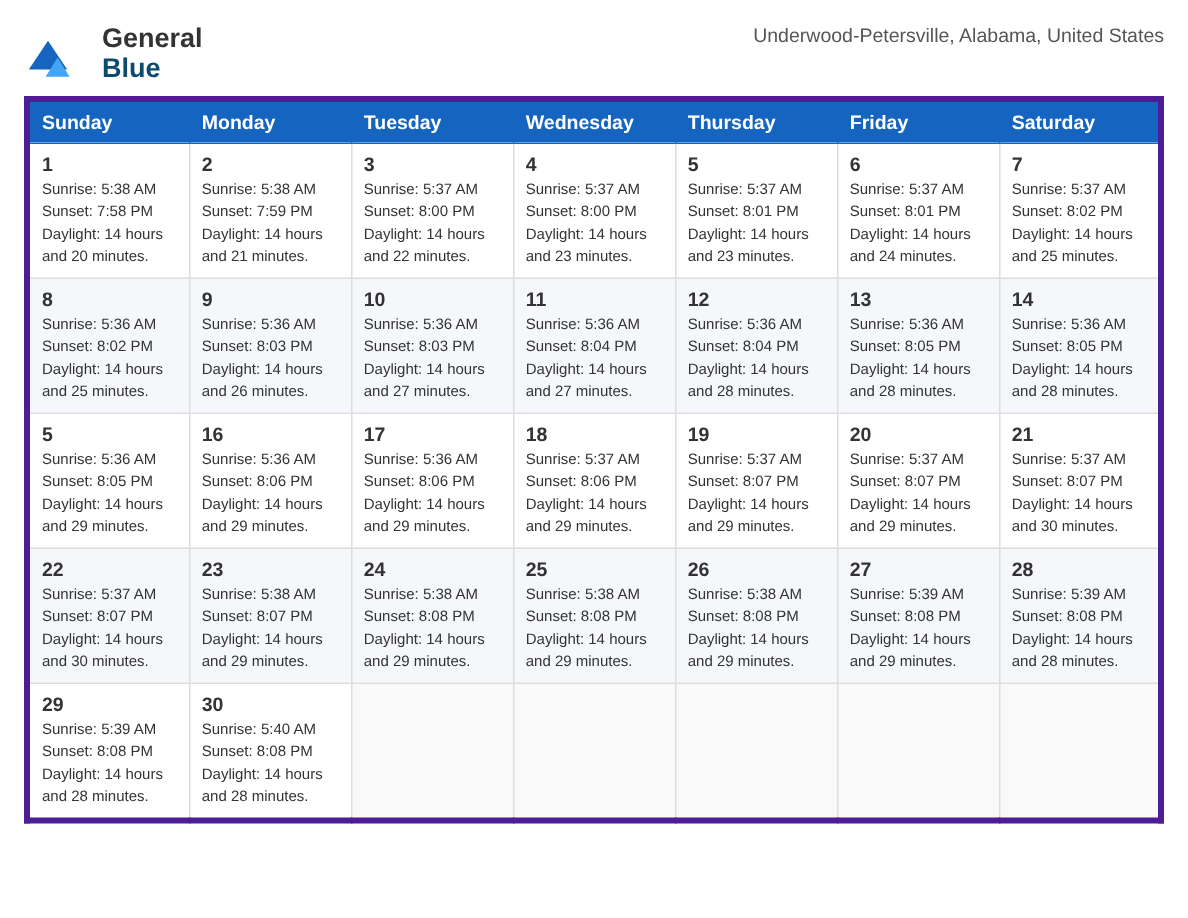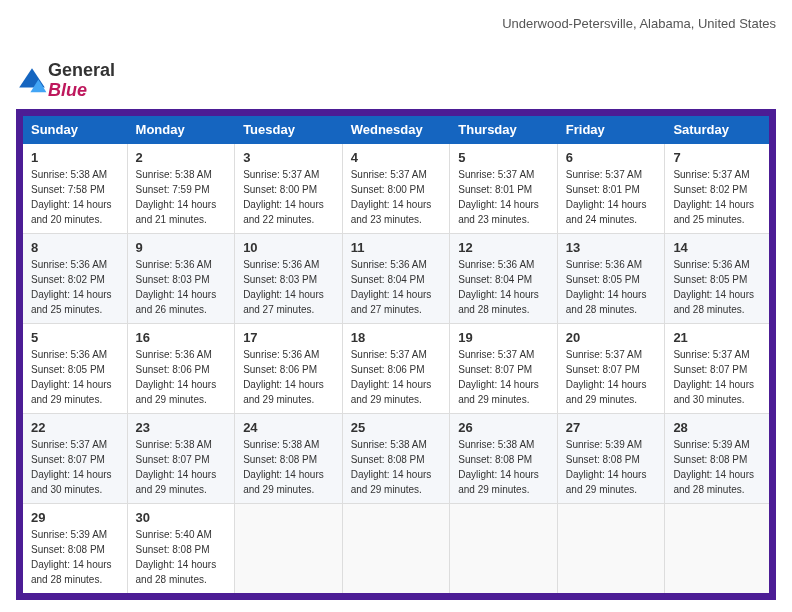--- a/index.html
+++ b/index.html
@@ -11,52 +11,51 @@
       padding: 16px;
     }
     .header {
       display: flex;
       justify-content: space-between;
       align-items: flex-start;
       margin-bottom: 8px;
     }
     .logo {
       display: flex;
-      align-items: center;
-      gap: 0;
-      margin-top: 45px;
+      align-items: flex-end;
+      gap: 20px;
     }
     .logo-text {
       font-size: 18px;
       font-weight: bold;
       line-height: 1.1;
     }
     .logo-general { color: #333; }
-    .logo-blue { color: #be185d; font-style: italic; }
+    .logo-blue { color: #0c4a6e; }
     .logo-icon {
       width: 32px;
       height: 32px;
     }
     .title-block {
       text-align: right;
     }
     .month-title {
       font-size: 32px;
       font-weight: bold;
       color: #333;
     }
     .location-title {
       font-size: 13px;
       color: #555;
       text-align: right;
     }
     .calendar {
       width: 100%;
       border-collapse: collapse;
-      border: 7px solid #4c1d95;
+      border: 4px solid #4c1d95;
     }
     .calendar th {
       background-color: #1565c0;
       color: #fff;
       font-size: 13px;
       font-weight: bold;
       padding: 6px 8px;
       text-align: left;
       border: 1px solid #1565c0;
     }

